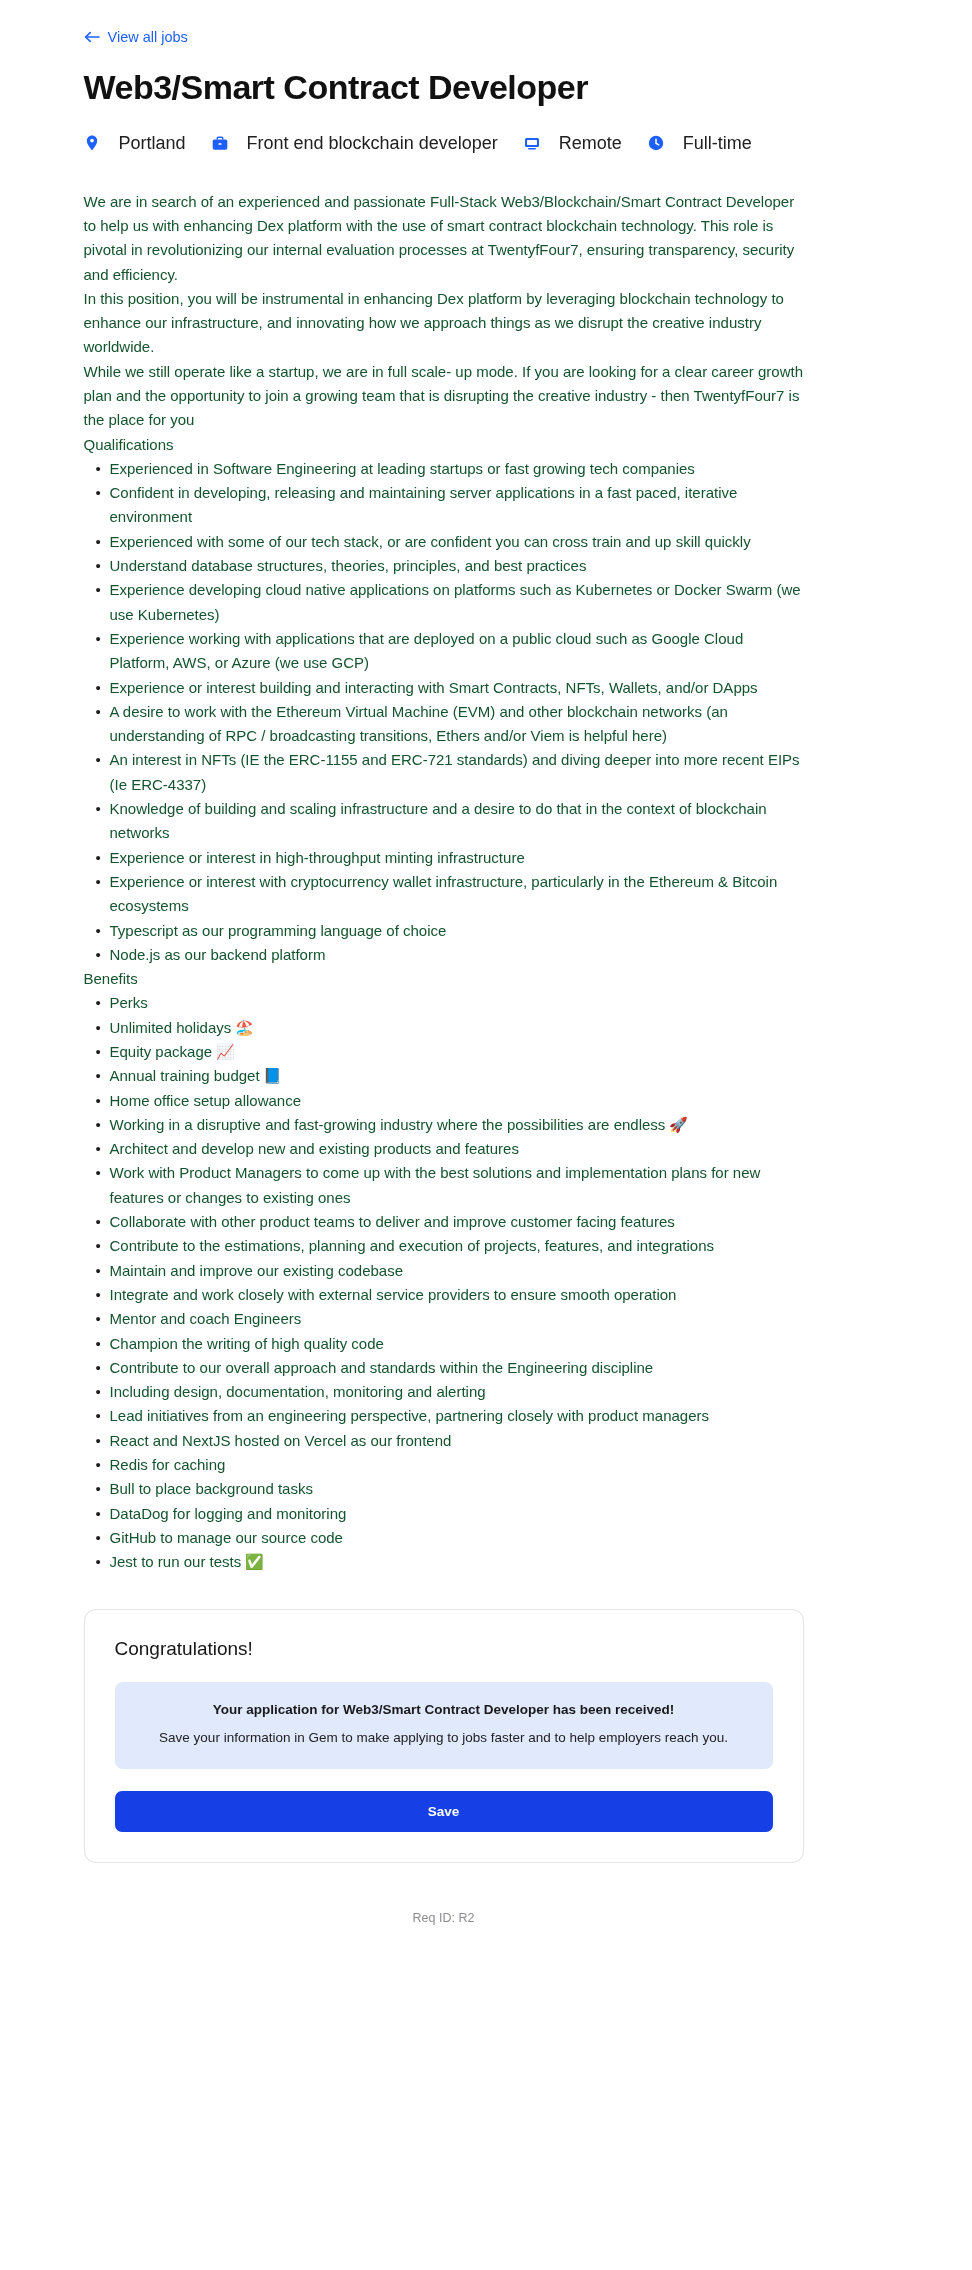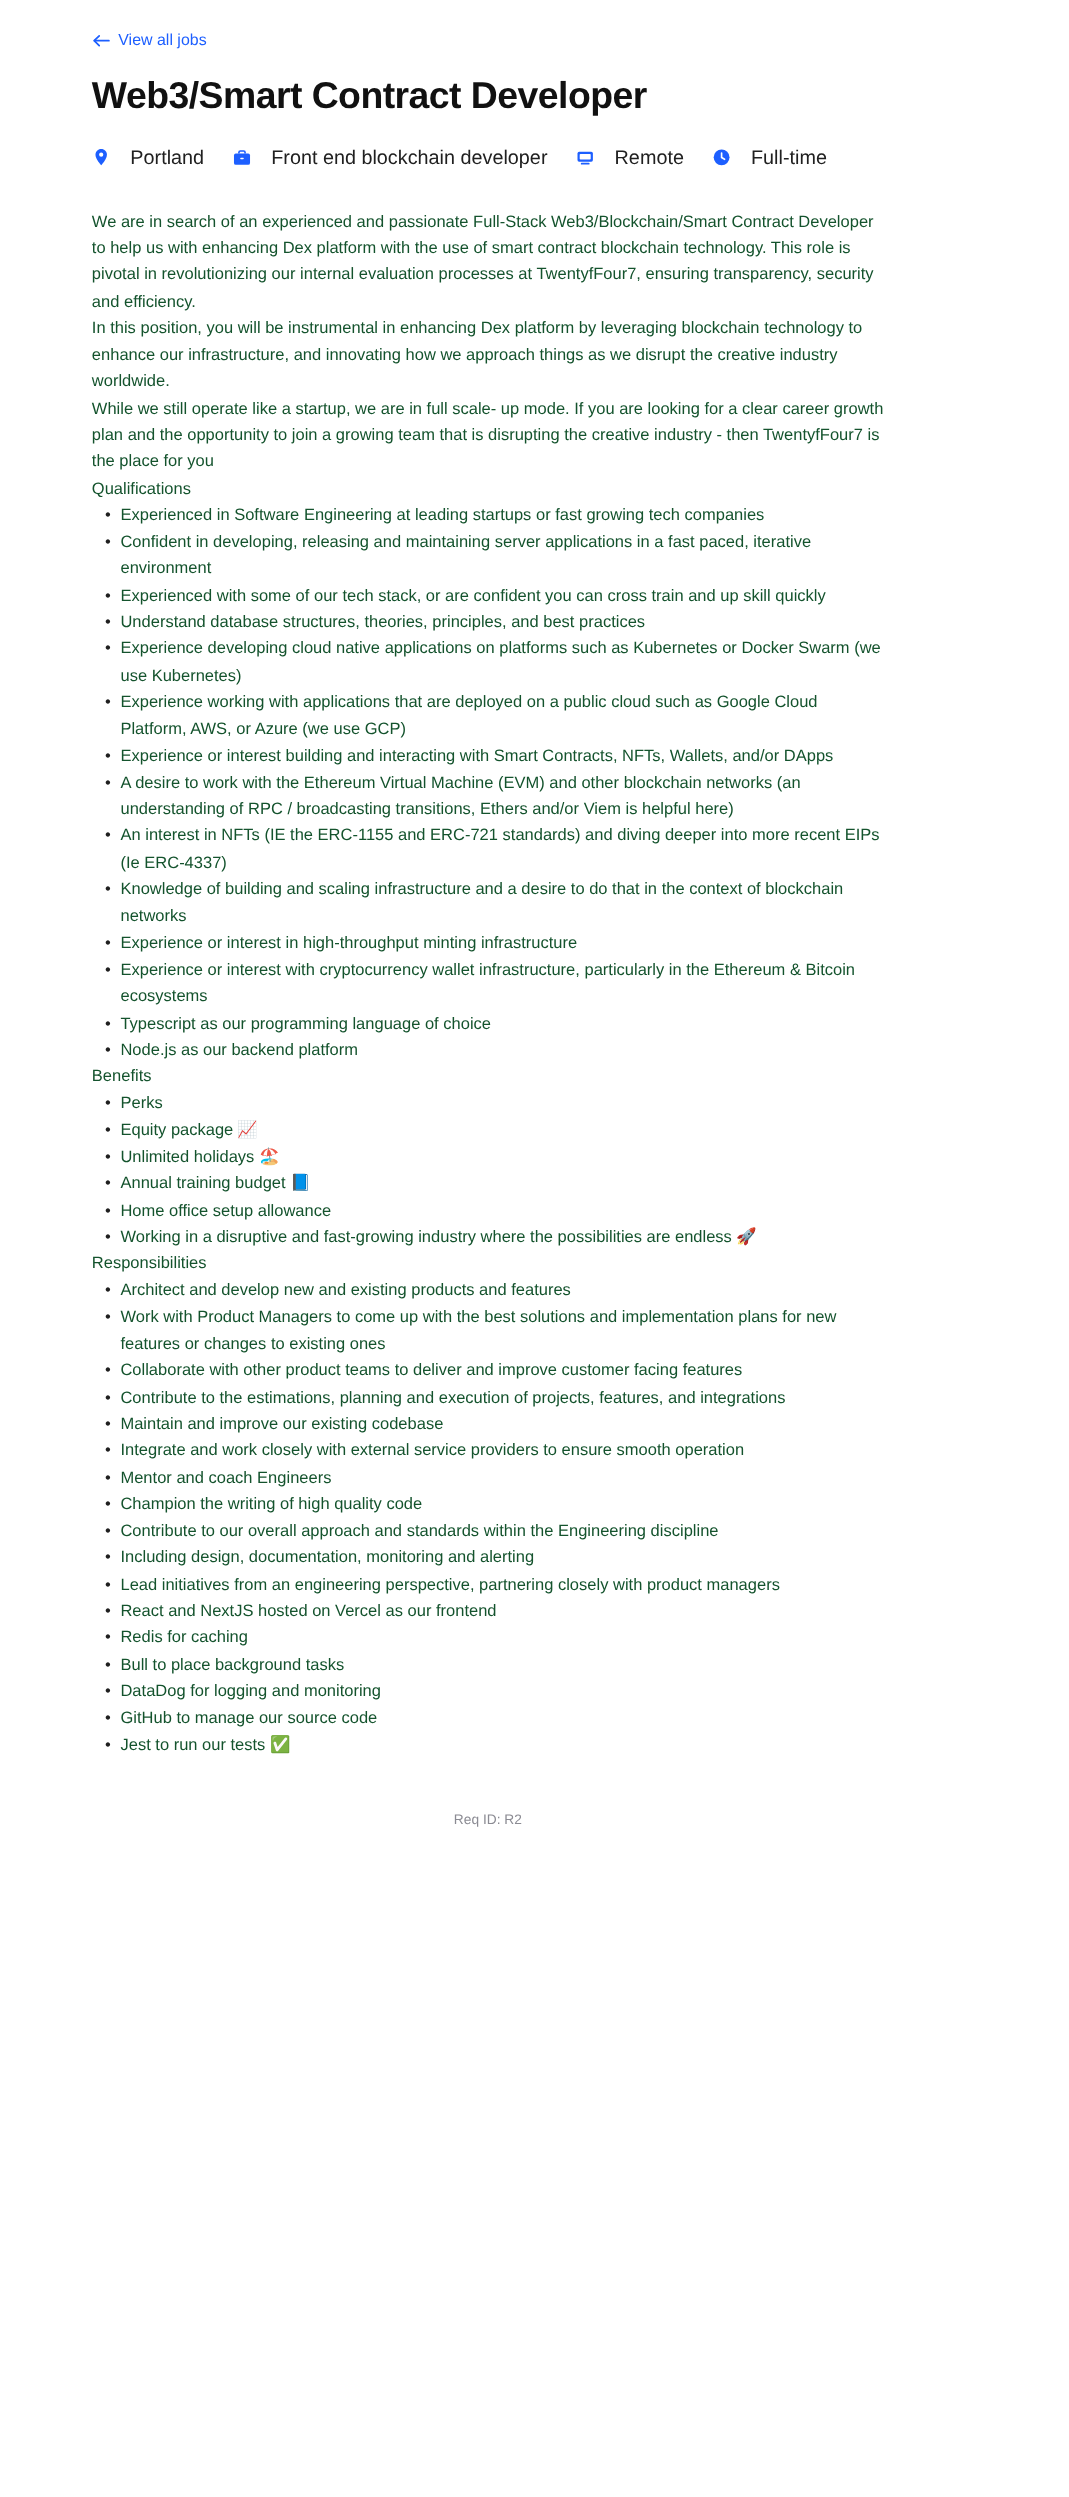--- a/index.html
+++ b/index.html
@@ -251,28 +251,27 @@
         <li>Knowledge of building and scaling infrastructure and a desire to do that in the context of blockchain networks</li>
         <li>Experience or interest in high-throughput minting infrastructure</li>
         <li>Experience or interest with cryptocurrency wallet infrastructure, particularly in the Ethereum &amp; Bitcoin ecosystems</li>
         <li>Typescript as our programming language of choice</li>
         <li>Node.js as our backend platform</li>
       </ul>
 
       <p class="section-head">Benefits</p>
       <ul class="bullets">
         <li>Perks</li>
+        <li>Unlimited holidays 🏖️</li>
         <li>Equity package 📈</li>
-        <li>Unlimited holidays 🏖️</li>
         <li>Annual training budget 📘</li>
         <li>Home office setup allowance</li>
         <li>Working in a disruptive and fast-growing industry where the possibilities are endless 🚀</li>
       </ul>
 
-      <p class="section-head">Responsibilities</p>
       <ul class="bullets">
         <li>Architect and develop new and existing products and features</li>
         <li>Work with Product Managers to come up with the best solutions and implementation plans for new features or changes to existing ones</li>
         <li>Collaborate with other product teams to deliver and improve customer facing features</li>
         <li>Contribute to the estimations, planning and execution of projects, features, and integrations</li>
         <li>Maintain and improve our existing codebase</li>
         <li>Integrate and work closely with external service providers to ensure smooth operation</li>
         <li>Mentor and coach Engineers</li>
         <li>Champion the writing of high quality code</li>
         <li>Contribute to our overall approach and standards within the Engineering discipline</li>
@@ -280,17 +279,25 @@
         <li>Lead initiatives from an engineering perspective, partnering closely with product managers</li>
         <li>React and NextJS hosted on Vercel as our frontend</li>
         <li>Redis for caching</li>
         <li>Bull to place background tasks</li>
         <li>DataDog for logging and monitoring</li>
         <li>GitHub to manage our source code</li>
         <li>Jest to run our tests ✅</li>
       </ul>
     </div>
 
+    <div class="card">
+      <h2>Congratulations!</h2>
+      <div class="notice">
+        <p class="strong">Your application for Web3/Smart Contract Developer has been received!</p>
+        <p class="sub">Save your information in Gem to make applying to jobs faster and to help employers reach you.</p>
+      </div>
+      <button class="save-btn">Save</button>
+    </div>
 
     <div class="req-id">Req ID: R2</div>
 
   </div>
 </div>
 
 </body></html>

